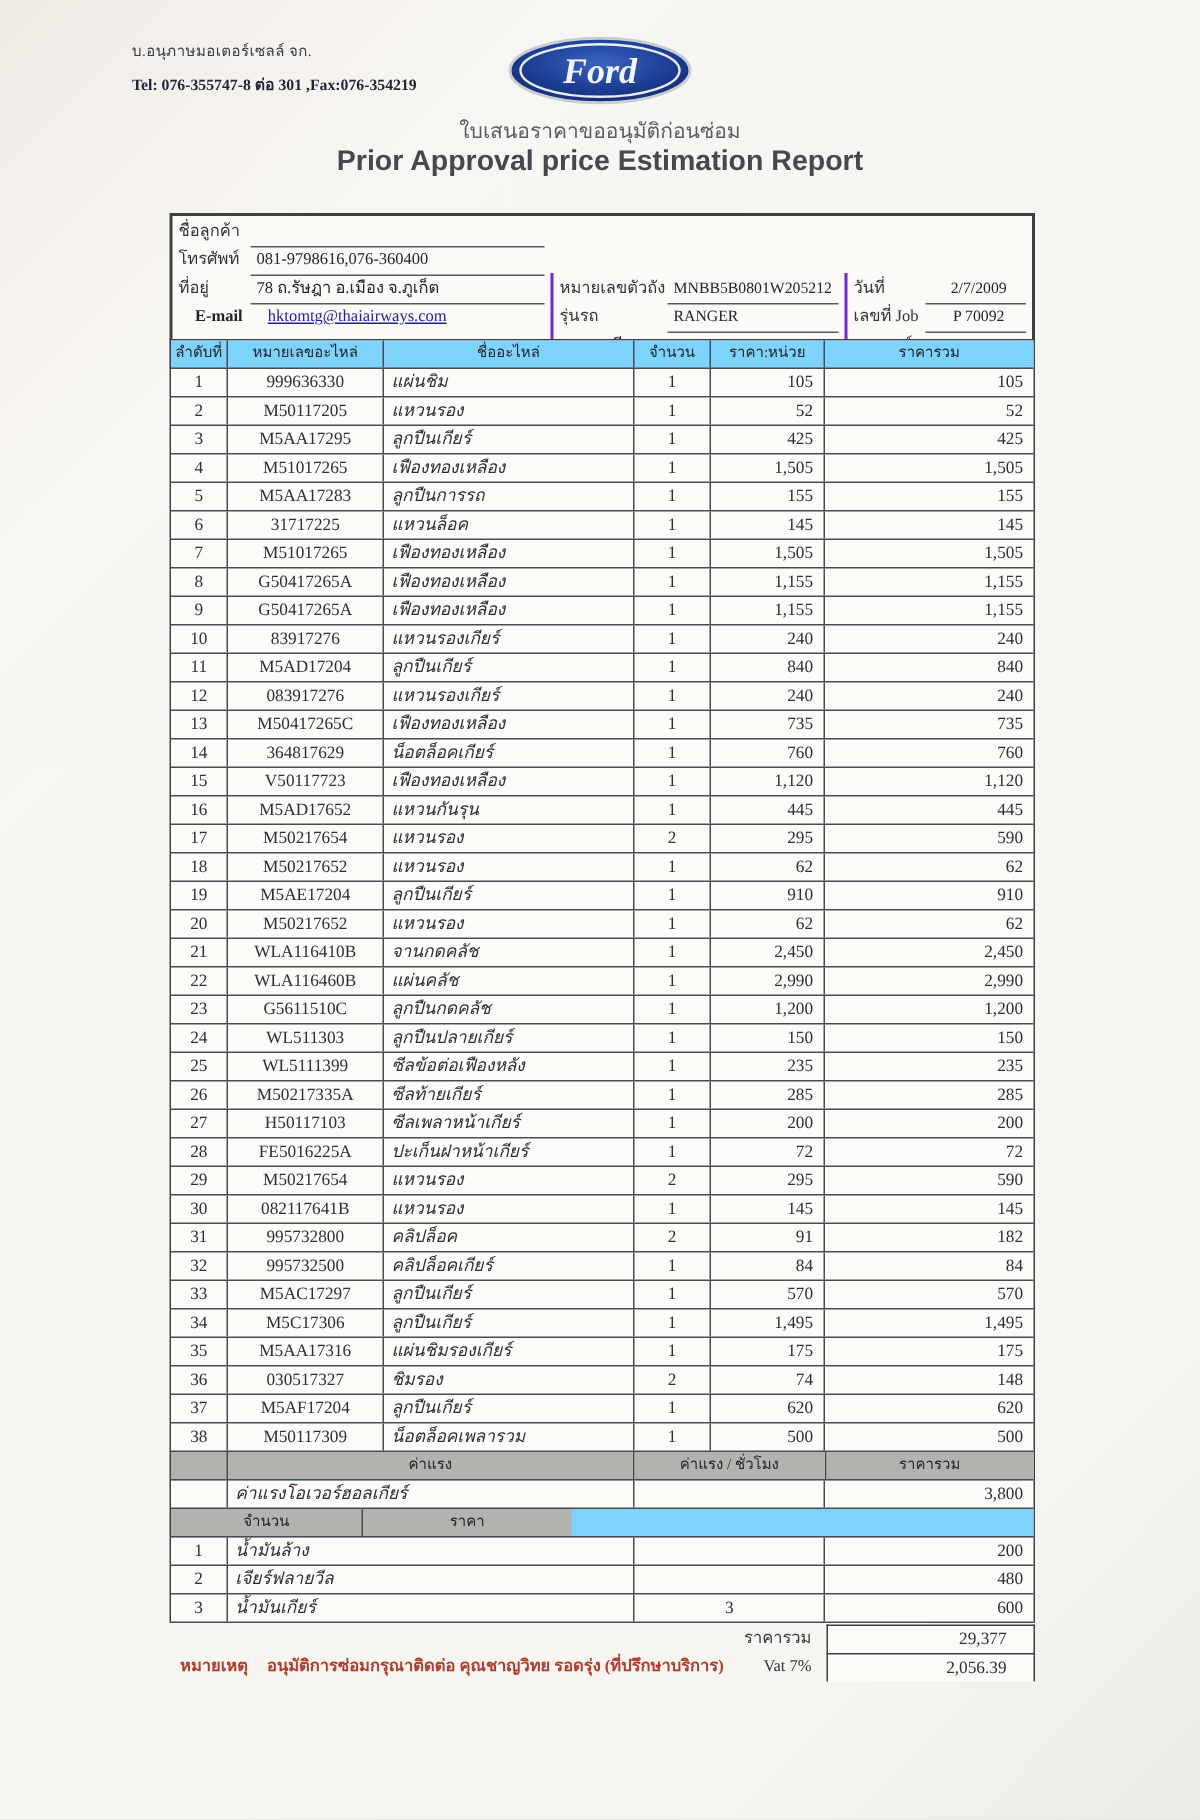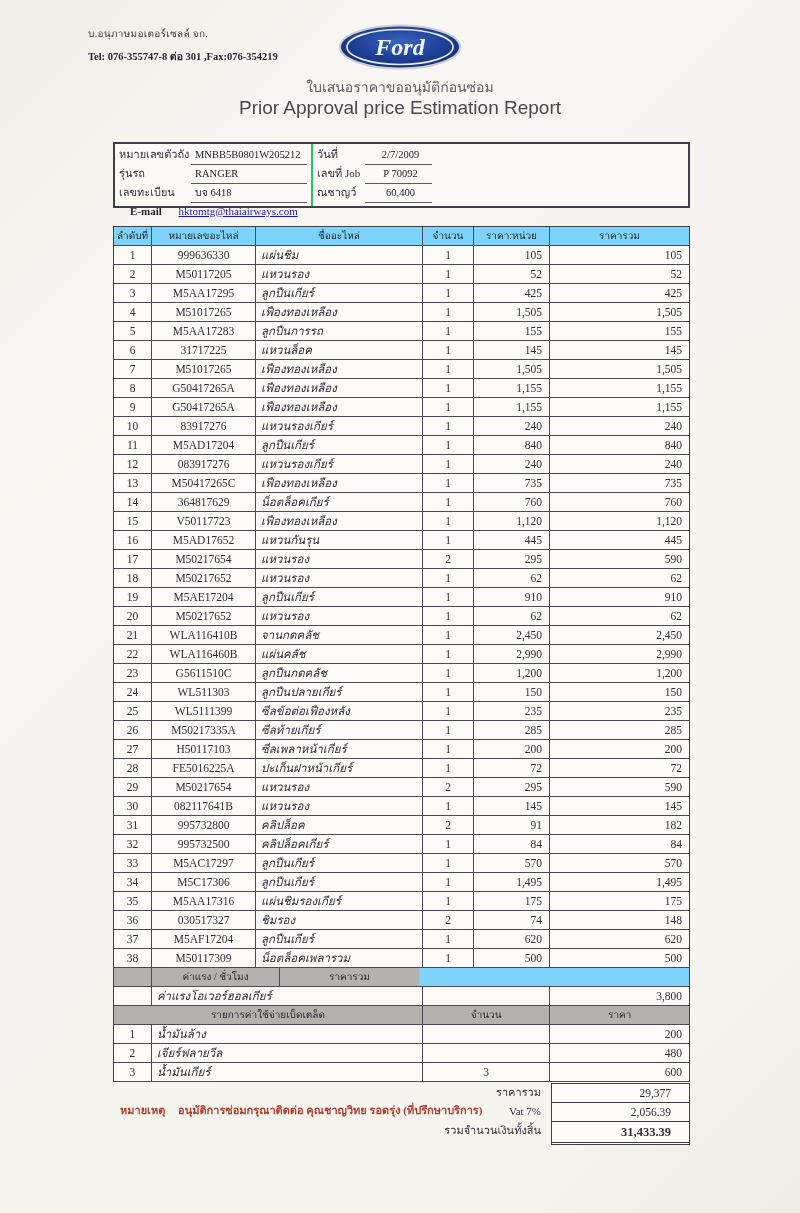--- a/index.html
+++ b/index.html
@@ -10,26 +10,26 @@
     color:#2e2e38; overflow:hidden;
   }
   
   .company { position:absolute; left:88px; top:26px; }
   .company .c-name { font-size:10px; color:#3a3a44; letter-spacing:0.3px; }
   .company .c-tel  { font-size:10.5px; font-weight:bold; color:#23233a; margin-top:7px;font-family:Liberation Serif, serif; }
   .logo-wrap { position:absolute; left:338px; top:24px; width:124px; height:46px; }
   .title-thai { position:absolute; top:76px; left:0; width:100%; text-align:center;
     font-size:14px; color:#5c5c62; }
   .title-en { position:absolute; top:97px; left:0; width:100%; text-align:center;
-    font-family:"Liberation Sans", sans-serif; font-size:19px; font-weight:normal; color:#474750; }
+    font-family:"Liberation Sans", sans-serif; font-size:19px; font-weight:bold; color:#474750; }
   
   .info { position:absolute; left:113px; top:142px; width:577px; display:flex;
     border:2px solid #3f3f46; background:#fbfaf6; }
   .ibox { padding:2px 4px 3px 4px; }
-  .ibox + .ibox { border-left:2px solid #22c55e; }
+  .ibox + .ibox { border-left:2px solid #6d28d9;margin-top:38px; }
   .ibox.b1 { width:252px; } .ibox.b2 { width:196px; } .ibox.b3 { width:125px; }
   .irow { display:flex; height:19px; line-height:17px; font-size:11px; }
   .ilabel { color:#33333d; }
   .b1 .ilabel { width:48px; } .b2 .ilabel { width:72px; } .b3 .ilabel { width:48px; }
   .ival { flex:1; border-bottom:1px solid #5a5a60; color:#23232e; padding-left:4px;
     white-space:nowrap; overflow:hidden; }
   .b2 .ival, .b3 .ival { font-size:10.5px; }
   .b3 .ival { text-align:center; }
   .email-row { position:absolute; left:130px; top:205px; font-size:11px;text-align:right; }
   .email-label { font-weight:bold; color:#23232e; margin-right:14px; }
@@ -85,20 +85,34 @@
       <ellipse cx="62" cy="23" rx="60" ry="21.5" fill="url(#fg)" stroke="#c9cdd6" stroke-width="2"></ellipse>
       <ellipse cx="62" cy="23" rx="53" ry="17.5" fill="none" stroke="#e8ecf4" stroke-width="1.6"></ellipse>
       <text x="62" y="31" text-anchor="middle" font-family="'Liberation Serif', serif" font-size="24" font-style="italic" font-weight="bold" fill="#f2f5fb">Ford</text>
     </svg>
   </div>
 
   <div class="title-thai">ใบเสนอราคาขออนุมัติก่อนซ่อม</div>
   <div class="title-en">Prior Approval price Estimation Report</div>
 
   <div class="info">
+    <div class="ibox b1">
+      <div class="irow">
+        <span class="ilabel">ชื่อลูกค้า</span>
+        <span class="ival"></span>
+      </div>
+      <div class="irow">
+        <span class="ilabel">โทรศัพท์</span>
+        <span class="ival">081-9798616,076-360400</span>
+      </div>
+      <div class="irow">
+        <span class="ilabel">ที่อยู่</span>
+        <span class="ival">78 ถ.รัษฎา อ.เมือง จ.ภูเก็ต</span>
+      </div>
+    </div>
     <div class="ibox b2">
       <div class="irow">
         <span class="ilabel">หมายเลขตัวถัง</span>
         <span class="ival">MNBB5B0801W205212</span>
       </div>
       <div class="irow">
         <span class="ilabel">รุ่นรถ</span>
         <span class="ival">RANGER</span>
       </div>
       <div class="irow">
@@ -438,32 +452,32 @@
           <div class="cell c2 ctr">M50117309</div>
           <div class="cell c3 lft">น็อตล็อคเพลารวม</div>
           <div class="cell c4 ctr">1</div>
           <div class="cell c5 rgt">500</div>
           <div class="cell c6 rgt">500</div>
         </div>
       </div>
 
     <div class="trow thead">
       <div class="cell c1 graycell"></div>
+      <div class="cell c23 ctr graycell">ค่าแรง</div>
       <div class="cell c45 ctr graycell">ค่าแรง  /  ชั่วโมง</div>
       <div class="cell c6 ctr graycell">ราคารวม</div>
     </div>
     <div class="trow">
       <div class="cell c1"></div>
       <div class="cell c23 lft">ค่าแรงโอเวอร์ฮอลเกียร์</div>
       <div class="cell c45 ctr"></div>
       <div class="cell c6 rgt">3,800</div>
     </div>
 
     <div class="trow thead">
-      <div class="cell c123 ctr graycell">รายการค่าใช้จ่ายเบ็ดเตล็ด</div>
       <div class="cell c45 ctr graycell">จำนวน</div>
       <div class="cell c6 ctr graycell">ราคา</div>
     </div>
     <div>
         <div class="trow">
           <div class="cell c1 ctr">1</div>
           <div class="cell c23 lft">น้ำมันล้าง</div>
           <div class="cell c45 ctr"></div>
           <div class="cell c6 rgt">200</div>
         </div>
@@ -484,24 +498,20 @@
 
   <div class="summary">
     <div class="srow">
       <div class="slabel">ราคารวม</div>
       <div class="sval">29,377</div>
     </div>
     <div class="srow vat">
       <div class="slabel">Vat 7%</div>
       <div class="sval">2,056.39</div>
     </div>
-    <div class="srow grand">
-      <div class="slabel">รวมจำนวนเงินทั้งสิ้น</div>
-      <div class="sval">31,433.39</div>
-    </div>
   </div>
 
   <div class="note">
     <span class="nlabel">หมายเหตุ</span>
     <span>อนุมัติการซ่อมกรุณาติดต่อ คุณชาญวิทย รอดรุ่ง (ที่ปรึกษาบริการ)</span>
   </div>
 
 </div>
 
 </body></html>

